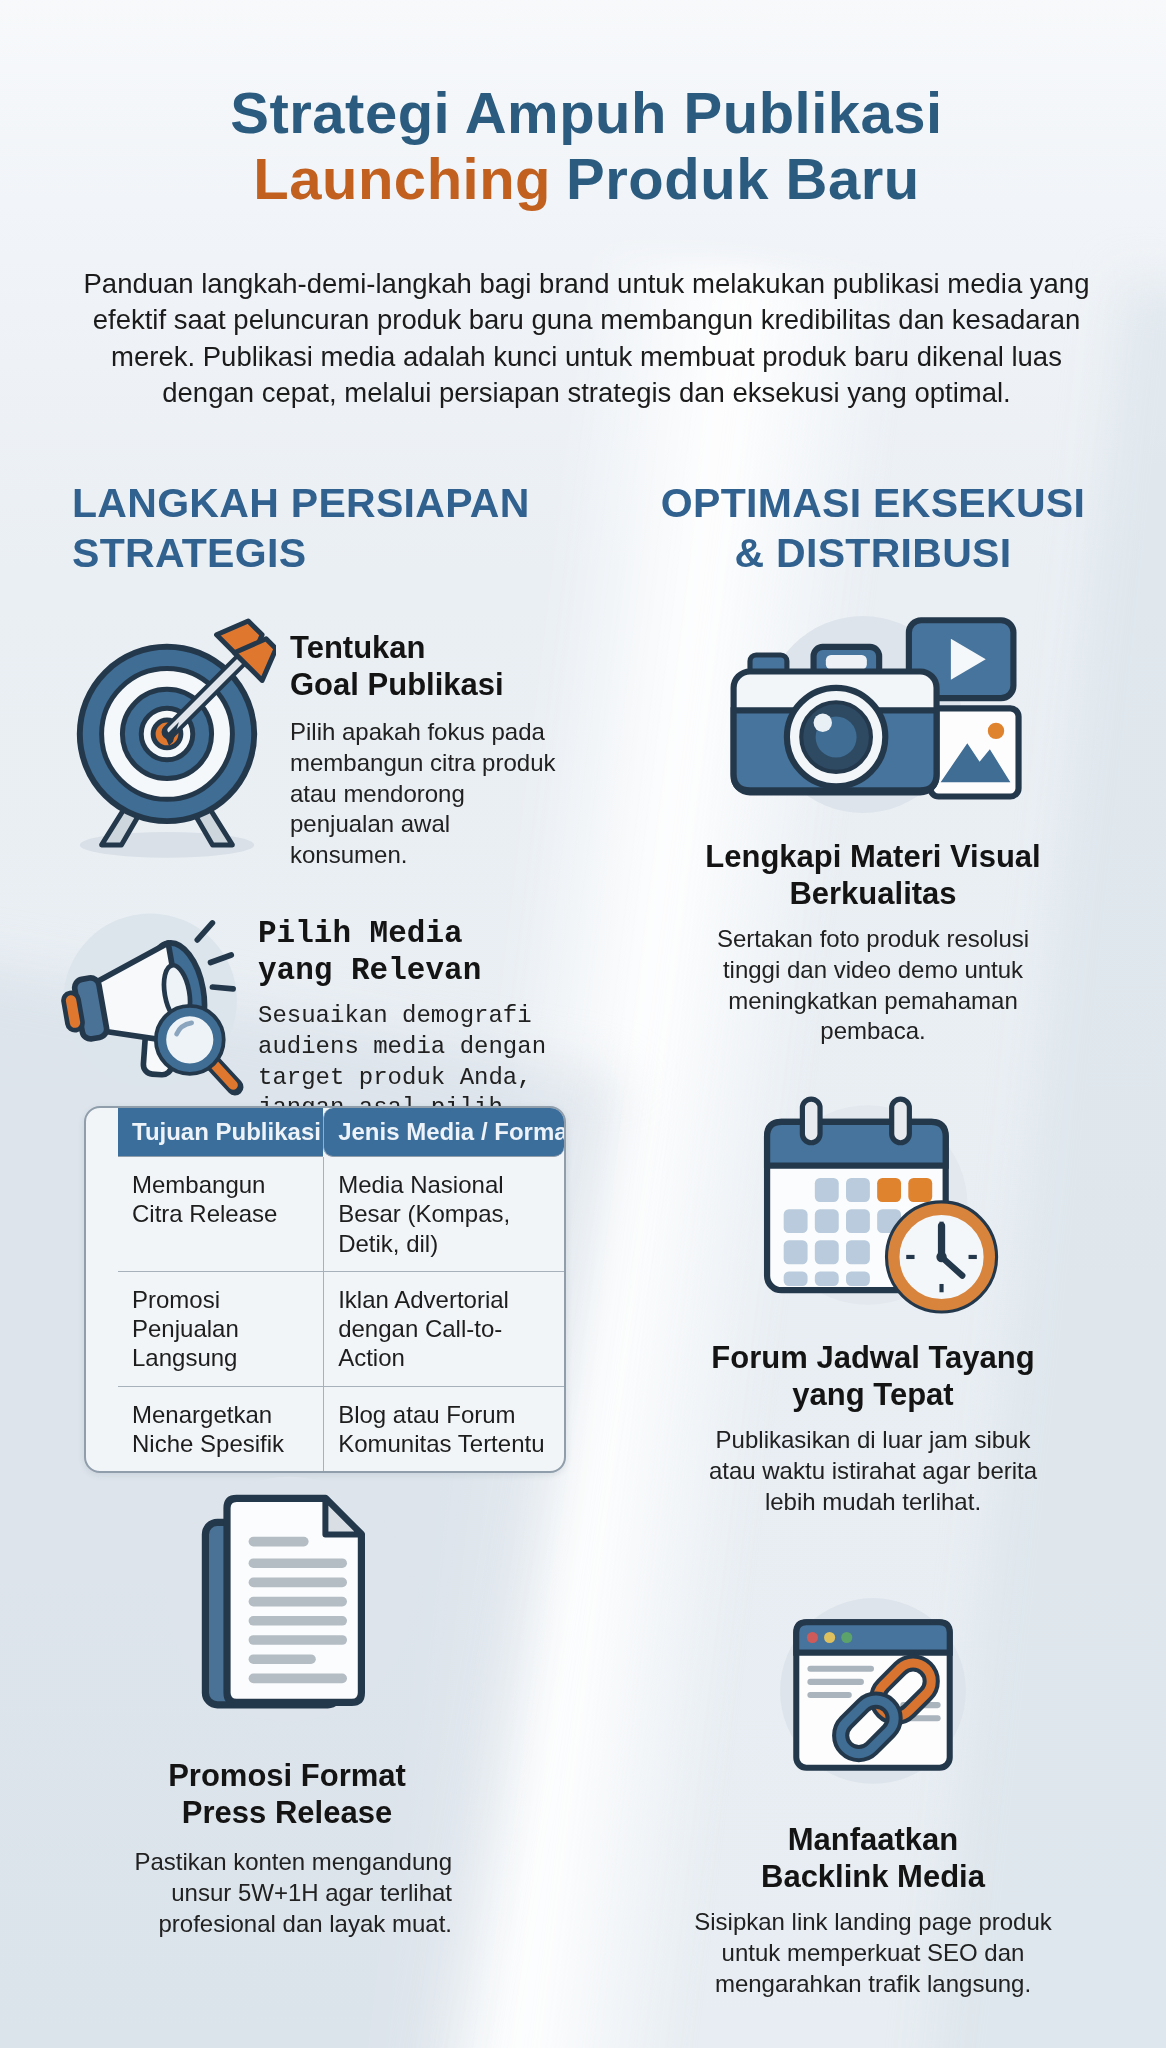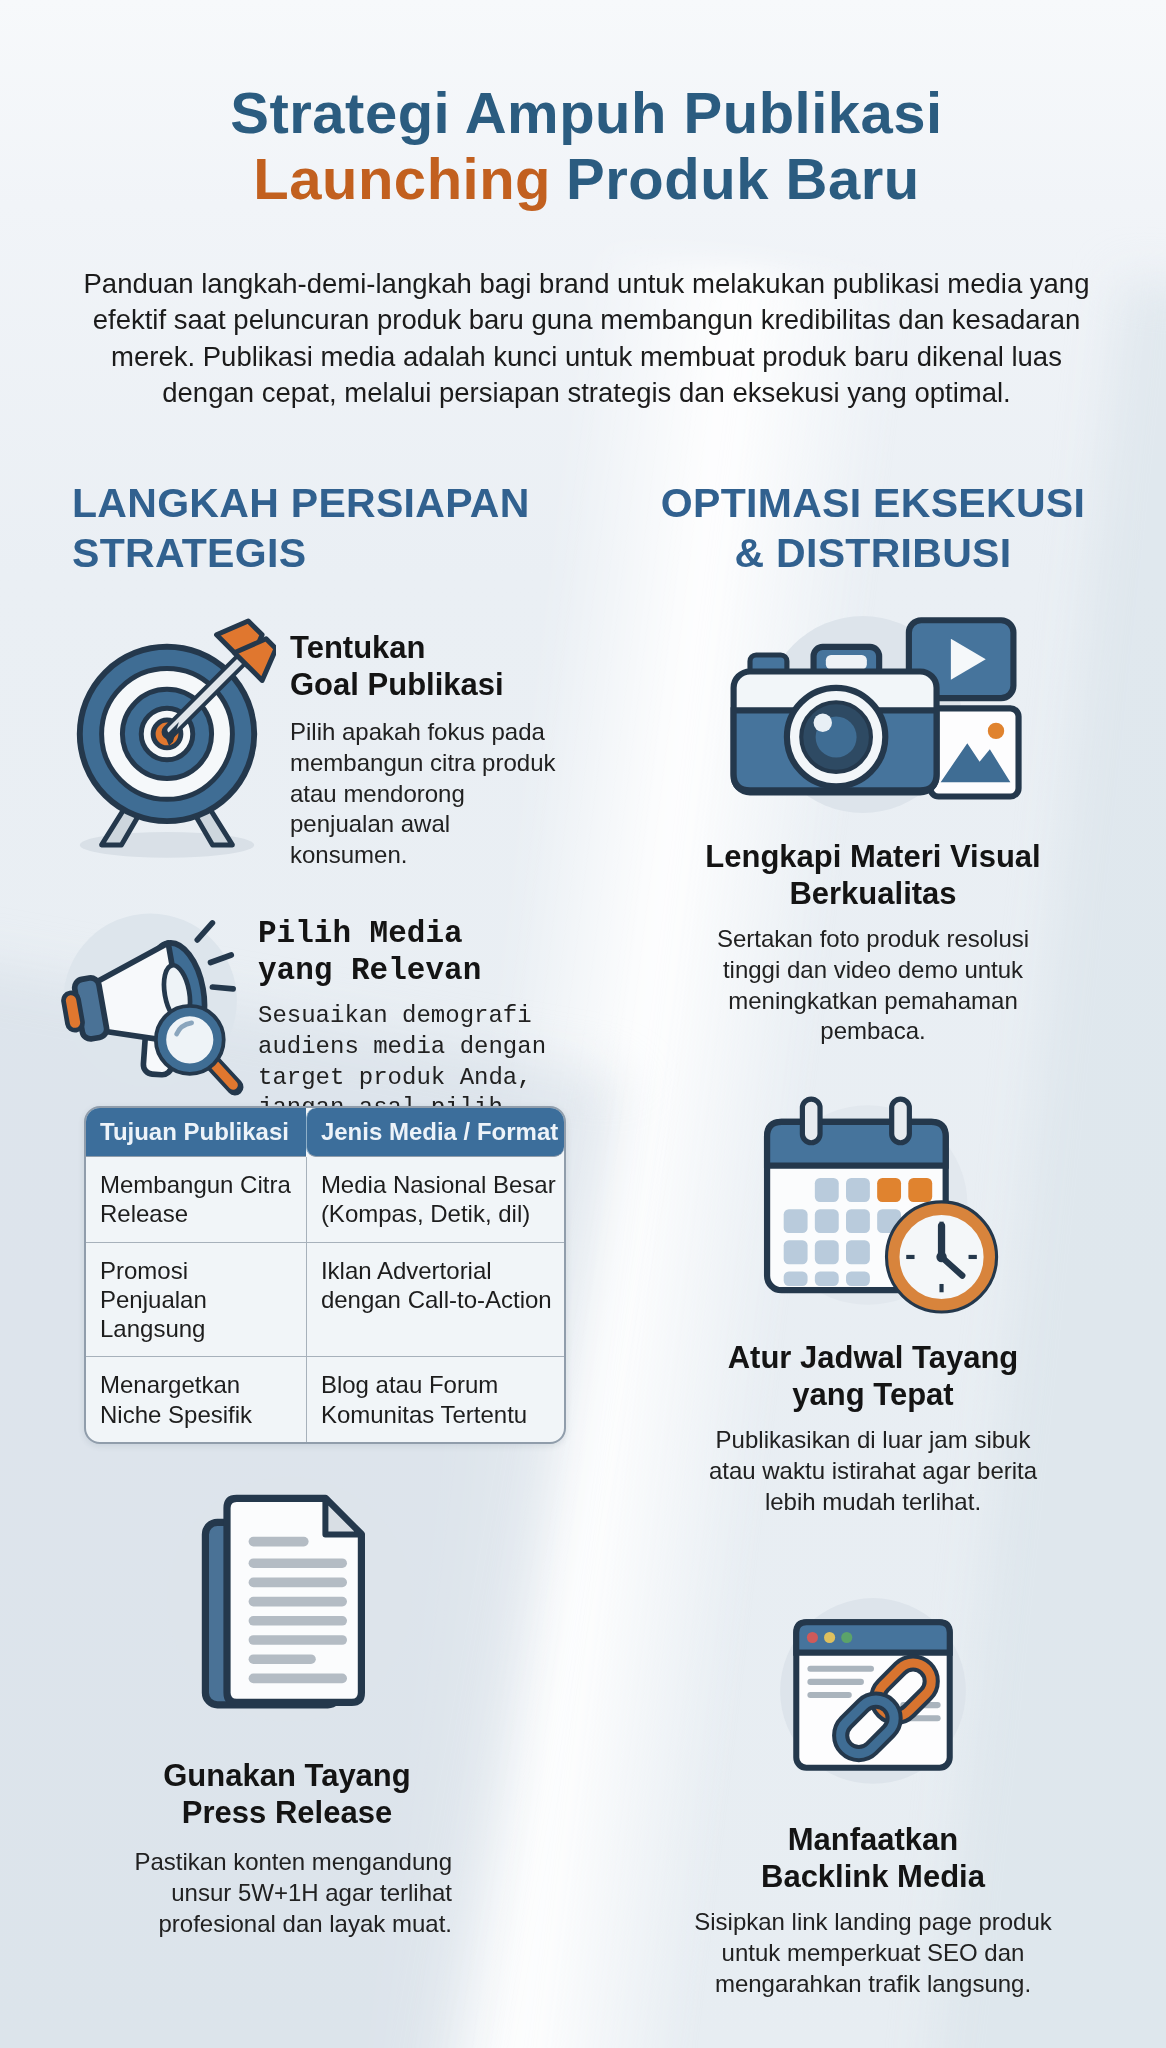--- a/index.html
+++ b/index.html
@@ -43,21 +43,21 @@
   .goal-item{left:58px; top:596px; display:flex; align-items:flex-start;}
   .goal-text{margin-left:14px; padding-top:34px; width:270px;}
   .goal-text .body-text{margin-top:14px; width:268px;}
 
   .media-item{left:54px; top:900px; display:flex; align-items:flex-start;}
   .media-text{margin-left:6px; padding-top:16px; width:318px;font-family:Liberation Mono, monospace;}
   .media-text .body-text{margin-top:12px; width:314px;}
 
   .tbl{left:84px; top:1106px; width:478px; border:2px solid #909dab; border-radius:16px;
     overflow:hidden; background:#f1f5f8; box-shadow:0 2px 6px rgba(60,80,100,0.12);}
-  .tbl-row{display:grid; grid-template-columns:46% 54%;}
+  .tbl-row{display:grid; grid-template-columns:46% 54%;margin-left:32px;}
   .tbl-head .cell{background:#3c6e9b; color:#edf3f9; font-weight:bold; font-size:24px;
     padding:10px 10px 10px 14px; white-space:nowrap; border-bottom:1.5px solid #909dab;}
   .tbl-head .cell + .cell{border-left:1.5px solid #8fb0c9;border-radius:10px;}
   .tbl-body .cell{font-size:24px; color:#1d1d1d; line-height:1.22; padding:13px 8px 13px 14px;
     border-bottom:1.5px solid #a7b1bb;}
   .tbl-body .cell + .cell{border-left:1.5px solid #a7b1bb;}
   .tbl-row:last-child .cell{border-bottom:none;}
 
   .press-item{left:52px; top:1448px; width:470px; text-align:center;}
   .press-item .item-title{margin-top:6px;}
@@ -190,21 +190,21 @@
         <line x1="92" y1="96" x2="166" y2="96"></line>
         <line x1="92" y1="112" x2="166" y2="112"></line>
         <line x1="92" y1="128" x2="166" y2="128"></line>
         <line x1="92" y1="144" x2="166" y2="144"></line>
         <line x1="92" y1="160" x2="166" y2="160"></line>
         <line x1="92" y1="176" x2="140" y2="176"></line>
         <line x1="92" y1="192" x2="166" y2="192"></line>
       </g>
     </svg>
     <div class="item-title">
-      <div>Gunakan Tayang</div>
+      <div>Promosi Format</div>
       <div>Press Release</div>
     </div>
     <div class="body-text">Pastikan konten mengandung unsur 5W+1H agar terlihat profesional dan layak muat.</div>
   </div>
 
   <div class="layer rcard card-visual">
     <svg width="310" height="205" viewBox="0 0 300 200">
       <circle cx="140" cy="100" r="96" fill="#dde4eb"></circle>
       <rect x="185" y="8" width="102" height="76" rx="12" fill="#46749c" stroke="#24384c" stroke-width="6"></rect>
       <polygon points="226,26 226,66 260,46" fill="#f5f8fa"></polygon>
@@ -257,21 +257,21 @@
         <line x1="196" y1="126" x2="196" y2="134" stroke="#24384c" stroke-width="4"></line>
         <line x1="196" y1="186" x2="196" y2="194" stroke="#24384c" stroke-width="4"></line>
         <line x1="162" y1="160" x2="170" y2="160" stroke="#24384c" stroke-width="4"></line>
         <line x1="222" y1="160" x2="230" y2="160" stroke="#24384c" stroke-width="4"></line>
         <line x1="196" y1="160" x2="196" y2="130" stroke="#24384c" stroke-width="7" stroke-linecap="round"></line>
         <line x1="196" y1="160" x2="216" y2="178" stroke="#24384c" stroke-width="6" stroke-linecap="round"></line>
         <circle cx="196" cy="160" r="5" fill="#24384c"></circle>
       </g>
     </svg>
     <div class="item-title">
-      <div>Atur Jadwal Tayang</div>
+      <div>Forum Jadwal Tayang</div>
       <div>yang Tepat</div>
     </div>
     <div class="body-text">Publikasikan di luar jam sibuk atau waktu istirahat agar berita lebih mudah terlihat.</div>
   </div>
 
   <div class="layer rcard card-backlink">
     <svg width="250" height="212" viewBox="0 0 240 210">
       <circle cx="120" cy="102" r="92" fill="#dde4eb"></circle>
       <rect x="44" y="34" width="152" height="144" rx="10" fill="#fdfdfe" stroke="#24384c" stroke-width="6"></rect>
       <path d="M44 44 q0 -10 10 -10 h132 q10 0 10 10 v20 h-152 z" fill="#46749c" stroke="#24384c" stroke-width="6"></path>

